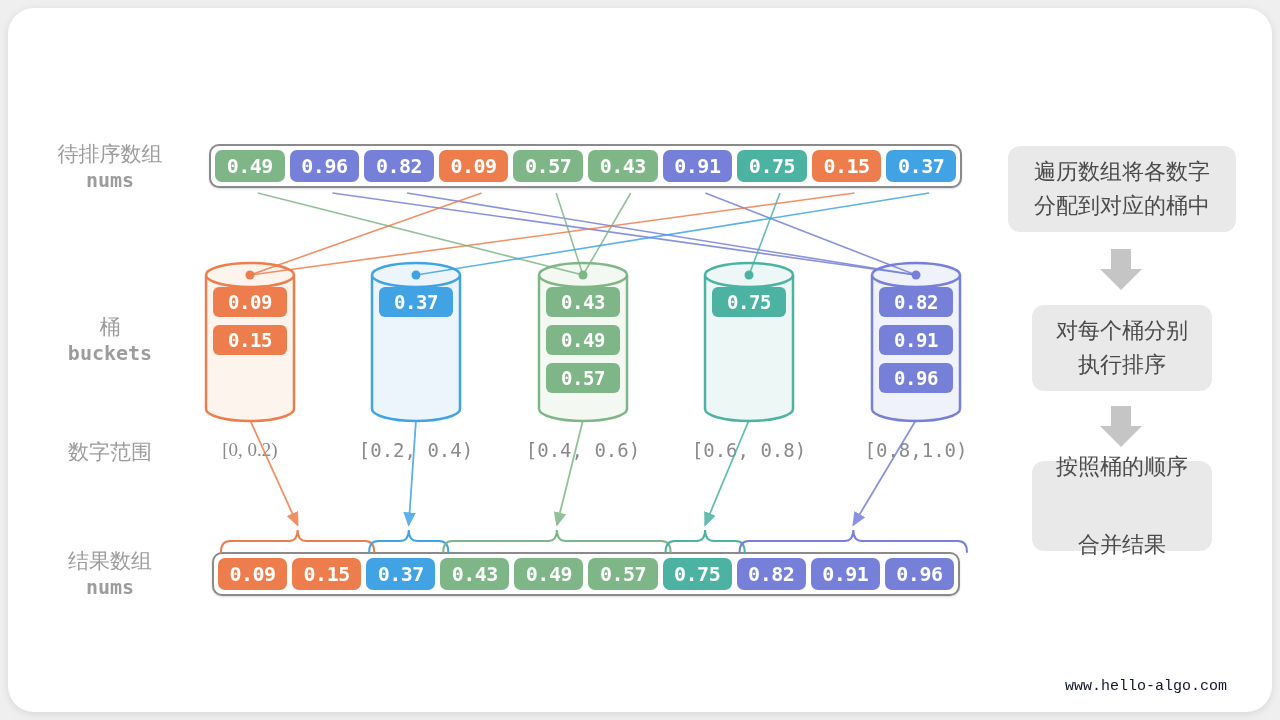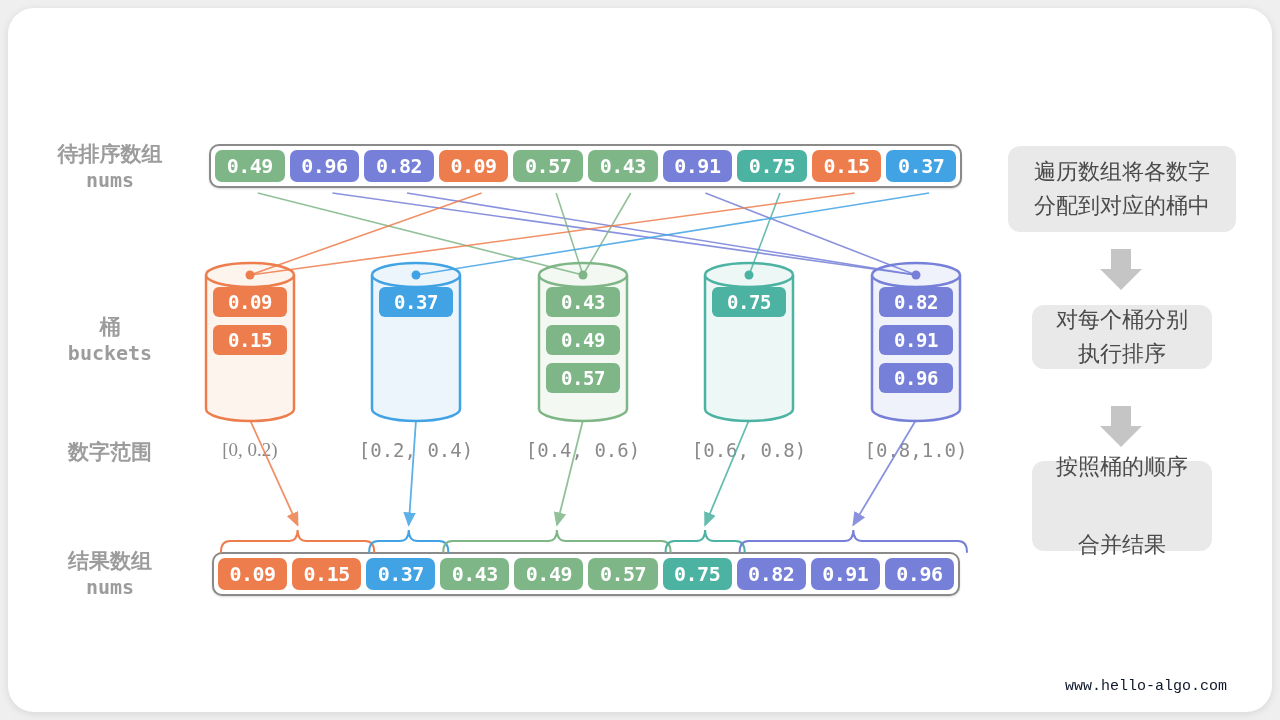--- a/index.html
+++ b/index.html
@@ -1,20 +1,20 @@
 <!DOCTYPE html>
 <html><head>
 <meta charset="utf-8">
 <style>
   html,body{margin:0;padding:0;width:1280px;height:720px;background:#efeff0;overflow:hidden;
             font-family:"Liberation Sans",sans-serif;}
   .card{position:absolute;left:8px;top:8px;width:1264px;height:704px;background:#ffffff;
         border-radius:26px;box-shadow:0 2px 8px rgba(0,0,0,.10);}
   .row-label{position:absolute;width:176px;text-align:center;line-height:26px;}
-  .label-zh{font-weight:bold;font-size:21px;color:#9c9c9c;}
+  .label-zh{font-weight:normal;font-size:21px;color:#9c9c9c;}
   .label-en{font-weight:bold;font-size:20px;color:#9c9c9c;font-family:"DejaVu Sans Mono",monospace;}
   .array-box{position:absolute;height:44px;box-sizing:border-box;border:2px solid #8a8a8a;
              border-radius:10px;background:#fff;display:flex;gap:5px;padding:4px;
              box-shadow:0 1px 2px rgba(0,0,0,.15);z-index:10;}
   .cell{flex:1;border-radius:7px;display:flex;align-items:center;justify-content:center;
         color:#fff;font-family:"DejaVu Sans Mono",monospace;font-weight:bold;font-size:20px;
         letter-spacing:-0.5px;}
   .bucket{position:absolute;width:94px;height:162px;z-index:10;}
   .chips{position:absolute;left:0;top:26px;width:94px;display:flex;flex-direction:column;
          align-items:center;gap:8px;}
@@ -134,21 +134,21 @@
 
   <div>
     <div class="step-box" style="left:1000px;top:138px;width:228px;height:86px;">
       <div>遍历数组将各数字</div>
       <div>分配到对应的桶中</div>
     </div>
     <div class="flow-arrow" style="left:1091px;top:241px;">
       <div class="stem"></div>
       <div class="head"></div>
     </div>
-    <div class="step-box" style="left:1024px;top:297px;width:180px;height:64px;">
+    <div class="step-box" style="left:1024px;top:297px;width:180px;height:86px;">
       <div>对每个桶分别</div>
       <div>执行排序</div>
     </div>
     <div class="flow-arrow" style="left:1091px;top:398px;">
       <div class="stem"></div>
       <div class="head"></div>
     </div>
     <div class="step-box" style="left:1024px;top:453px;width:180px;height:90px;gap:44px;">
       <div>按照桶的顺序</div>
       <div>合并结果</div>

